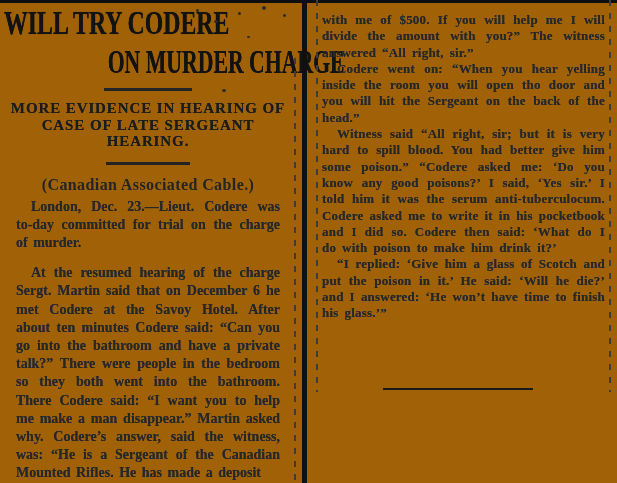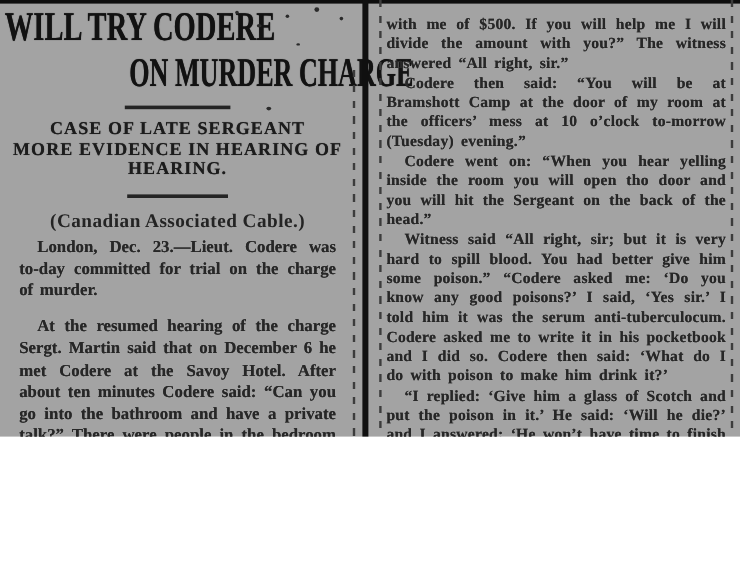--- a/index.html
+++ b/index.html
@@ -1,20 +1,20 @@
 <!DOCTYPE html>
 <html><head>
 <meta charset="utf-8">
 <style>
   html, body { margin: 0; padding: 0; background: #ffffff; }
   .page {
     position: relative;
     width: 617px;
-    height: 364px;
-    background: #a3a3a3;
+    height: 483px;
+    background: #a16207;
     overflow: hidden;
     font-family: "Liberation Serif", "DejaVu Serif", serif;
     color: #222222;
   }
   .top-rule {
     position: absolute; left: 0; top: 0;
     width: 617px; height: 3px;
     background: #0e0e0e;
   }
   
@@ -120,41 +120,40 @@
 
   <div class="col-left">
     <h1 class="headline">
       <span class="hl-line hl1">WILL TRY CODERE</span>
       <span class="hl-line hl2">ON MURDER CHARGE</span>
     </h1>
 
     <div class="center-rule"></div>
 
     <div class="subhead">
+      <div>MORE EVIDENCE IN HEARING OF</div>
       <div>CASE OF LATE SERGEANT</div>
-      <div>MORE EVIDENCE IN HEARING OF</div>
       <div>HEARING.</div>
     </div>
 
     <div class="center-rule rule2"></div>
 
     <div class="credit">(Canadian Associated Cable.)</div>
 
     <p class="body-l first indent">London, Dec. 23.—Lieut. Codere was to-day committed for trial on the charge of murder.</p>
     <p class="body-l indent">At the resumed hearing of the charge Sergt. Martin said that on December 6 he met Codere at the Savoy Hotel. After about ten minutes Codere said: “Can you go into the bathroom and have a private talk?” There were people in the bedroom so they both went into the bathroom. There Codere said: “I want you to help me make a man disappear.” Martin asked why. Codere’s answer, said the witness, was: “He is a Sergeant of the Canadian Mounted Rifles. He has made a deposit</p>
   </div>
 
   <div class="dash-v d-left"></div>
   <div class="divider-solid"></div>
   <div class="dash-v d-right"></div>
   <div class="dash-v d-edge"></div>
 
   <div class="col-right">
     <p class="body-r no-indent">with me of $500. If you will help me I will divide the amount with you?” The witness answered “All right, sir.”</p>
-    <p class="body-r indent">Codere then said: “You will be at Bramshott Camp at the door of my room at the officers’ mess at 10 o’clock to-morrow (Tuesday) evening.”</p>
     <p class="body-r indent">Codere went on: “When you hear yelling inside the room you will open tho door and you will hit the Sergeant on the back of the head.”</p>
     <p class="body-r indent">Witness said “All right, sir; but it is very hard to spill blood. You had better give him some poison.” “Codere asked me: ‘Do you know any good poisons?’ I said, ‘Yes sir.’ I told him it was the serum anti-tuberculocum. Codere asked me to write it in his pocketbook and I did so. Codere then said: ‘What do I do with poison to make him drink it?’</p>
     <p class="body-r indent">“I replied: ‘Give him a glass of Scotch and put the poison in it.’ He said: ‘Will he die?’ and I answered: ‘He won’t have time to finish his glass.’”</p>
   </div>
 
   <div class="end-rule"></div>
 
   <div class="speck" style="left:196px; top:9px;  width:3px; height:3px;"></div>
   <div class="speck" style="left:214px; top:20px; width:4px; height:3px;"></div>
   <div class="speck" style="left:238px; top:12px; width:3px; height:3px;"></div>

